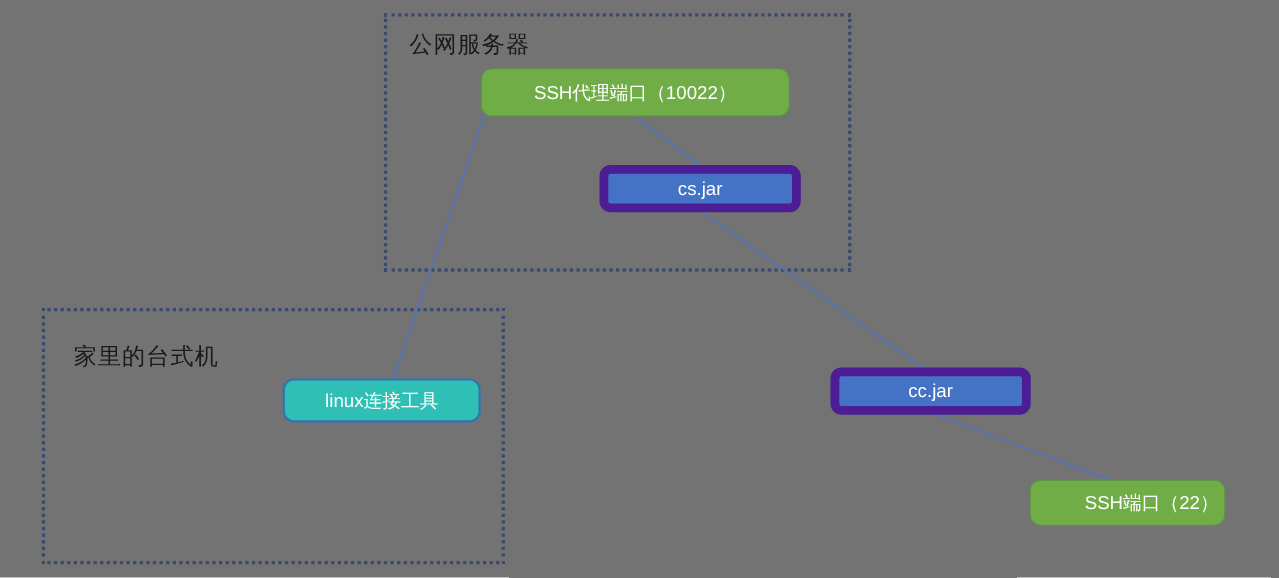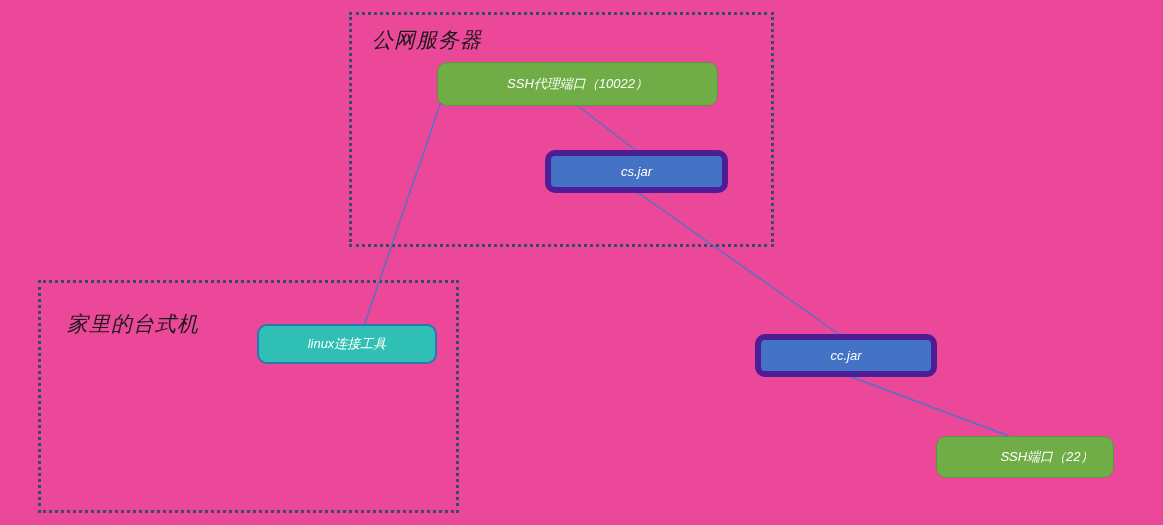--- a/index.html
+++ b/index.html
@@ -5,23 +5,22 @@
   html, body {
     margin: 0;
     padding: 0;
     background: #ffffff;
     font-family: "Liberation Sans", "DejaVu Sans", sans-serif;
   }
   .page {
     position: relative;
     width: 1163px;
     height: 525px;
-    background: #ec4899;
+    background: #737373;
     overflow: hidden;
-    font-style: italic;
   }
   .wires {
     position: absolute;
     left: 0; top: 0;
     width: 1163px;
     height: 525px;
     z-index: 1;
   }
   .region {
     position: absolute;
@@ -43,31 +42,31 @@
   .title-public  { left: 20px;  top: 11px; }
   .title-laptop  { left: 26px;  top: 27px; }
   .title-desktop { left: 255px; top: 33px; }
   .node {
     position: absolute;
     box-sizing: border-box;
     display: flex;
     align-items: center;
     justify-content: center;
     color: #ffffff;
-    font-size: 13px;
+    font-size: 17px;
     border-radius: 10px;
     white-space: nowrap;
     z-index: 2;
   }
   .node-green { background: #70ad47; border: 1px solid #5d9443; }
-  .node-blue  { background: #4472c4; border: 6px solid #4c1d95; }
+  .node-blue  { background: #4472c4; border: 8px solid #4c1d95; }
   .node-teal  { background: #2fbfb5; border: 2px solid #2e75b6; }
   .node-ssh-proxy  { left: 437px; top: 62px;  width: 281px; height: 44px; }
   .node-cs-jar     { left: 545px; top: 150px; width: 183px; height: 43px; }
-  .node-linux-tool { left: 257px; top: 324px; width: 180px; height: 40px; }
+  .node-linux-tool { left: 257px; top: 344px; width: 180px; height: 40px; }
   .node-cc-jar     { left: 755px; top: 334px; width: 182px; height: 43px; }
   .node-ssh-port   { left: 936px; top: 436px; width: 178px; height: 42px; padding-left: 44px; }
 </style>
 </head>
 <body>
 
 <div class="page">
 
   <svg class="wires" viewBox="0 0 1163 525" xmlns="http://www.w3.org/2000/svg">
     <line x1="441" y1="102" x2="357" y2="346" stroke="#4f74c4" stroke-width="1.4"></line>

